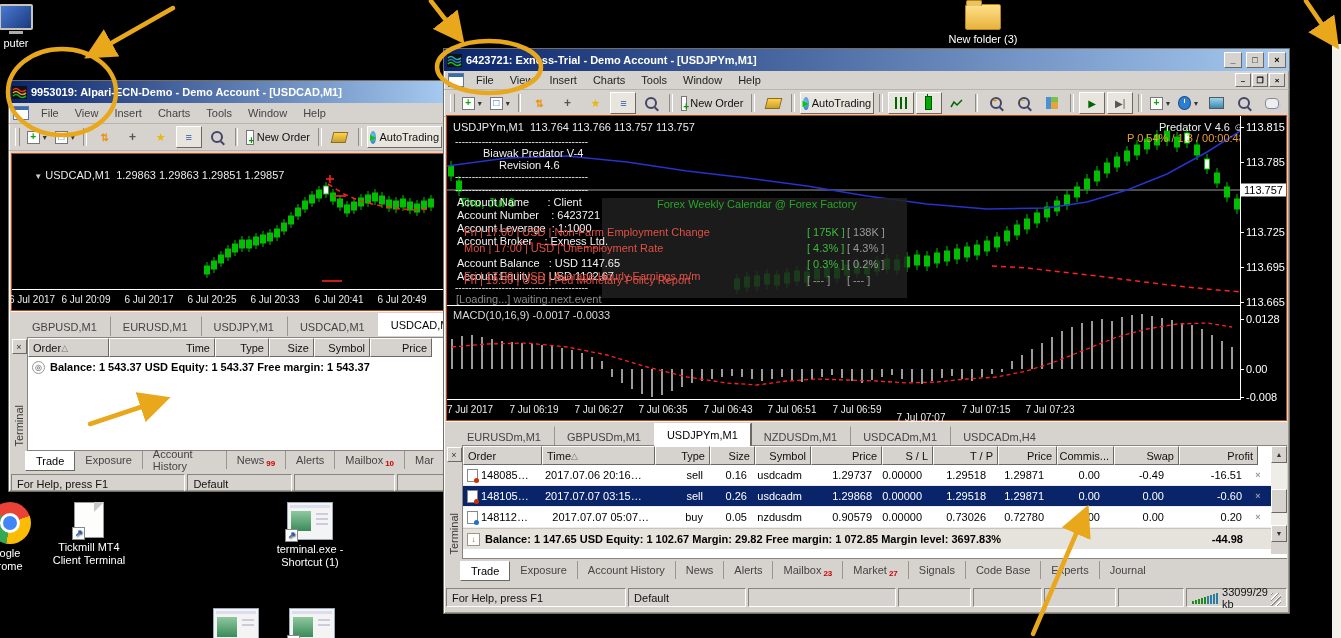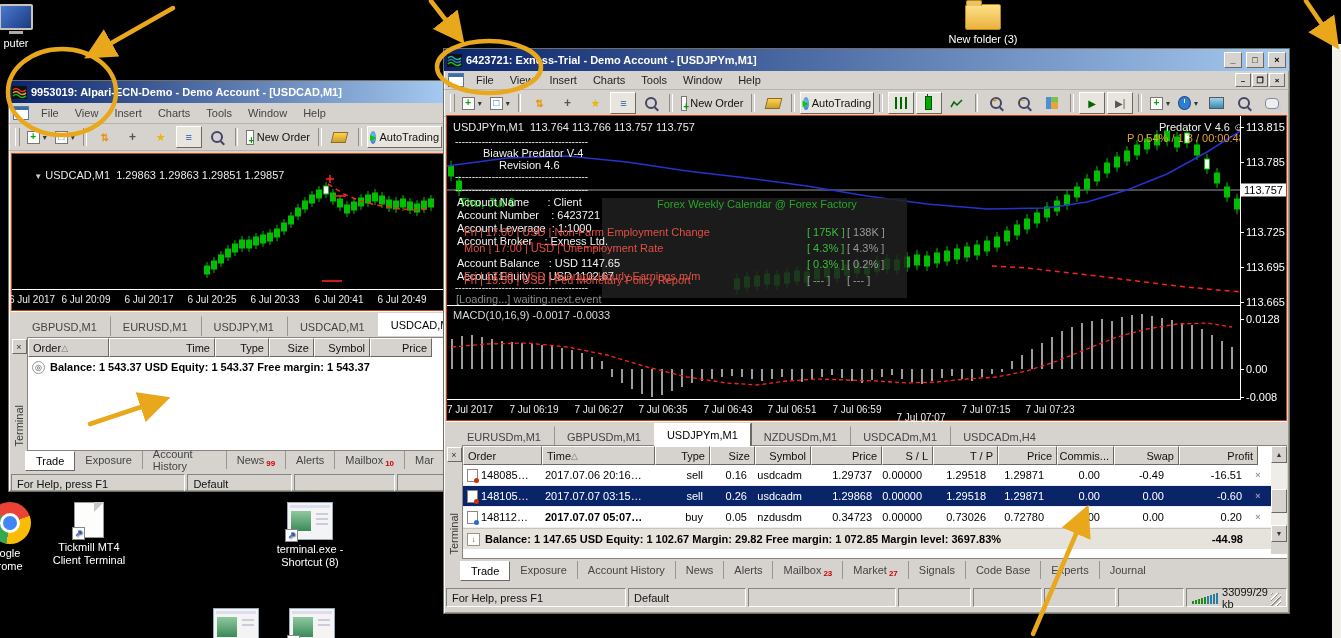--- a/index.html
+++ b/index.html
@@ -170,21 +170,21 @@
 
 <div class="dicon" style="left:272px;top:502px;width:76px;">
   <div class="appwin">
     <div class="bar"></div>
       <div class="pane2"></div>
     <div class="ln" style="top:10px;"></div>
       <div class="ln" style="top:15px;"></div>
       <div class="ln" style="top:20px;"></div>
     <span class="shct">↗</span>
   </div>
-  <div class="dlabel"><span>terminal.exe -</span><br><span>Shortcut (8)</span></div>
+  <div class="dlabel"><span>terminal.exe -</span><br><span>Shortcut (1)</span></div>
 </div>
 
 <div class="dicon" style="left:213px;top:608px;width:46px;">
   <div class="appwin">
       <div class="bar"></div>
       <div class="pane2"></div>
   <div class="ln" style="top:10px;"></div>
       <div class="ln" style="top:15px;"></div>
     </div>
 </div>
@@ -903,34 +903,34 @@
             <span class="tcell" style="width: 70px; justify-content: flex-end;">
               <span>-0.60</span>
             </span>
             <span class="tcell rowx" style="width: 16px; justify-content: center;">×</span>
           </div>
           <div class="trow">
             <span class="tcell" style="width: 70px; justify-content: flex-start;">
               <span class="ordicon buy"></span>
               <span>148112…</span>
             </span>
-            <span class="tcell" style="width: 104px; justify-content: flex-start; font-weight: bold;">
+            <span class="tcell" style="width: 104px; justify-content: flex-end;">
               <span>2017.07.07 05:07…</span>
             </span>
             <span class="tcell" style="width: 46px; justify-content: flex-end;">
               <span>buy</span>
             </span>
             <span class="tcell" style="width: 36px; justify-content: flex-end;">
               <span>0.05</span>
             </span>
             <span class="tcell" style="width: 47px; justify-content: flex-end;">
               <span>nzdusdm</span>
             </span>
             <span class="tcell" style="width: 62px; justify-content: flex-end;">
-              <span>0.34723</span>
+              <span>0.90579</span>
             </span>
             <span class="tcell" style="width: 42px; justify-content: flex-end;">
               <span>0.00000</span>
             </span>
             <span class="tcell" style="width: 56px; justify-content: flex-end;">
               <span>0.73026</span>
             </span>
             <span class="tcell" style="width: 50px; justify-content: flex-end;">
               <span>0.72780</span>
             </span>

